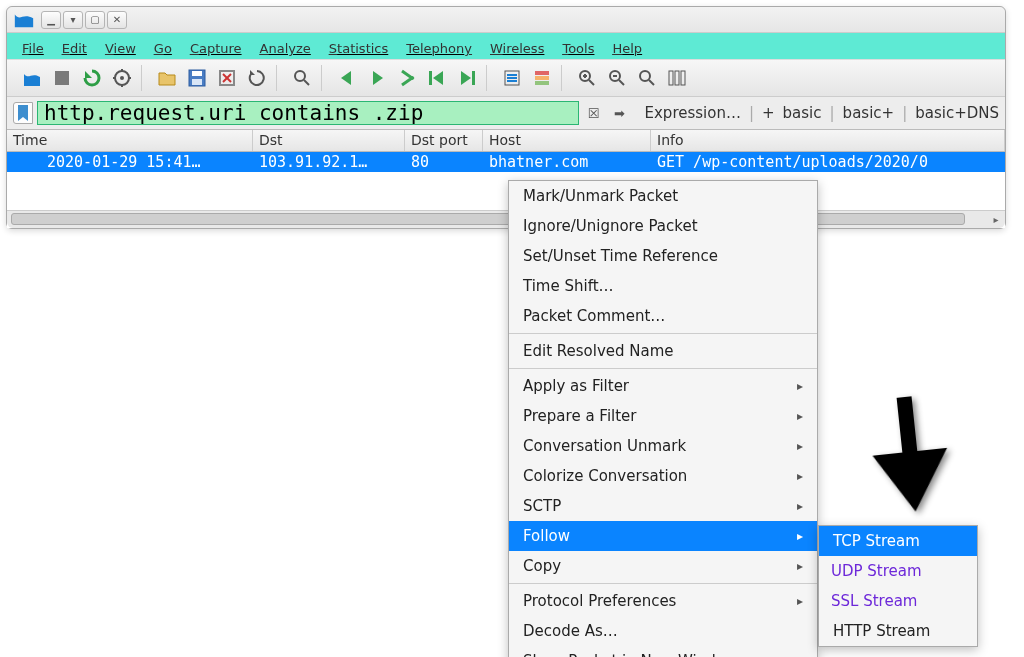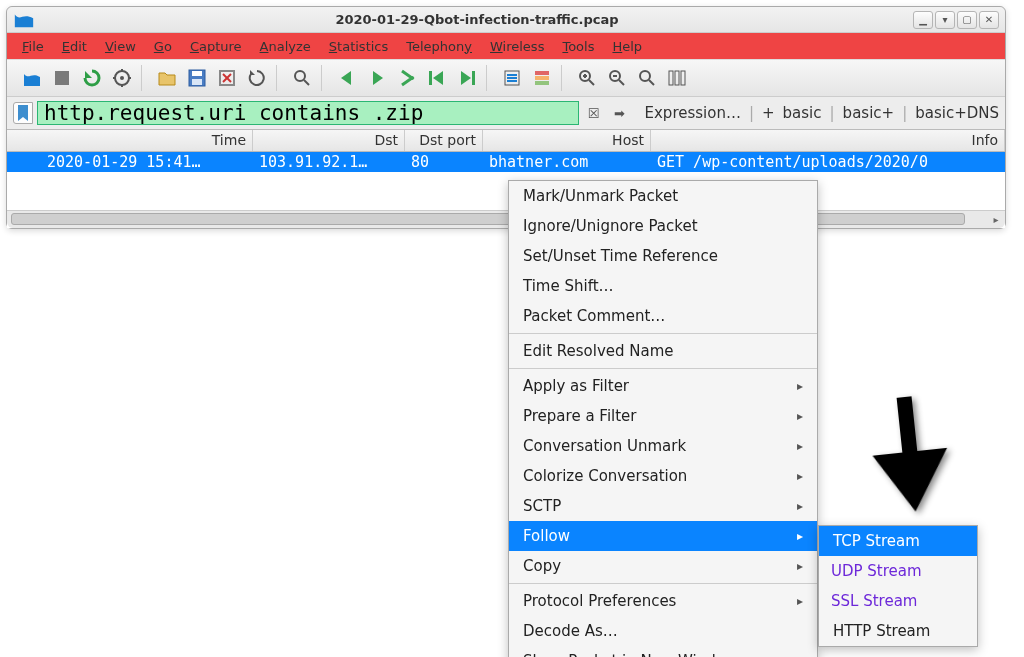--- a/index.html
+++ b/index.html
@@ -3,37 +3,37 @@
 <meta charset="utf-8">
 <style>
   * { box-sizing: border-box; margin: 0; padding: 0; }
   body { font-family: "DejaVu Sans", "Liberation Sans", Arial, sans-serif; font-size: 13px; background: #fff; width: 1024px; height: 657px; overflow: hidden; }
   .window { width: 1000px; margin: 6px; border: 1px solid #aaa; border-radius: 6px; background: #ededed; box-shadow: 0 2px 6px rgba(0,0,0,.15); }
   .titlebar { display: flex; align-items: center; height: 26px; background: linear-gradient(#f2f2f2,#e6e6e6); border-bottom: 1px solid #ccc; border-radius: 6px 6px 0 0; padding: 0 6px; }
   .titlebar .logo { width: 22px; height: 22px; margin-right: 6px; }
   .titlebar .title { flex: 1; text-align: center; font-weight: bold; color: #333; font-size: 13px; }
   .wcntrls { display:flex; gap:2px; }
   .wcntrl { width:20px; height:18px; border:1px solid #b5b5b5; border-radius:3px; background:linear-gradient(#fdfdfd,#e4e4e4); font-size:10px; display:flex; align-items:center; justify-content:center; color:#555; }
-  .menubar { display:flex; align-items:center; height:26px; padding:0 6px; background:#ef4444; }
+  .menubar { display:flex; align-items:flex-end; height:26px; padding:0 6px; background:#5eead4;text-decoration:underline; }
   .menubar span { padding:3px 9px; color:#333; }
   .menubar span u { text-decoration: underline; }
   .toolbar { height:38px; display:flex; align-items:center; padding:0 6px; gap:6px; background:linear-gradient(#f7f7f7,#e5e5e5); border-top:1px solid #ddd; border-bottom:1px solid #ccc; }
   .tool-group { display:flex; gap:4px; padding:0 6px; border-right:1px solid #ccc; }
   .tool-group:last-child { border-right:none; }
   .tbtn { width:26px; height:26px; display:flex; align-items:center; justify-content:center; border-radius:3px; }
   .tbtn svg { display:block; }
   .filterbar { display:flex; align-items:center; height:32px; padding:4px 6px; gap:4px; background:#ededed; }
   .filter-bookmark { width:20px; height:22px; display:flex; align-items:center; justify-content:center; border:1px solid #aaa; border-radius:3px 0 0 3px; background:#fdfdfd; }
   .filter-input { flex:1; height:24px; border:1px solid #2bb673; background:#a8f0c0; font-size:21px; font-family: "DejaVu Sans Mono","Courier New",monospace; padding:2px 6px; color:#000; }
   .filter-clear, .filter-go { width:22px; height:22px; display:flex; align-items:center; justify-content:center; color:#555; }
   .filter-extra { display:flex; align-items:center; gap:8px; padding-left:10px; font-size:15px; color:#333; }
   .filter-extra .pipe { color:#aaa; }
   .table-wrap { background:#fff; border-top:1px solid #bbb; }
   .thead { display:flex; height:22px; background:linear-gradient(#f6f6f6,#e6e6e6); border-bottom:1px solid #bbb; font-size:14px; }
-  .th { padding:2px 6px; border-right:1px solid #ccc; color:#333; overflow:hidden; white-space:nowrap;text-align:right; }
+  .th { padding:2px 6px; border-right:1px solid #ccc; color:#333; overflow:hidden; white-space:nowrap; }
   .tbody { height:58px; overflow:hidden; }
   .trow { display:flex; height:20px; font-family:"DejaVu Sans Mono","Courier New",monospace; font-size:15px; background:#0a84ff; color:#fff; white-space:nowrap; }
   .td { padding:1px 6px; overflow:hidden; }
   .hscroll { height:18px; background:#e9e9e9; border-top:1px solid #ccc; position:relative; border-radius:0 0 6px 6px; }
   .hscroll .thumb { position:absolute; left:4px; right:40px; top:2px; height:12px; background:#cfcfcf; border:1px solid #aaa; border-radius:3px; }
   .hscroll .arrowL, .hscroll .arrowR { position:absolute; top:2px; width:14px; height:14px; font-size:10px; color:#666; text-align:center; line-height:14px; }
   .hscroll .arrowL { left:0; }
   .hscroll .arrowR { right:2px; }
 
   .ctxmenu { position:absolute; left:508px; top:180px; width:310px; background:#f5f5f5; border:1px solid #aaa; box-shadow:0 3px 10px rgba(0,0,0,.25); font-size:15px; }
@@ -56,21 +56,20 @@
 </head>
 <body>
 
 <div class="window">
   <div class="titlebar">
     <span class="logo">
       <svg viewBox="0 0 24 24" width="22" height="22">
           <path d="M2 20 L2 6 C8 14 10 4 22 10 L22 20 Z" fill="#1a7fd4"></path>
         </svg>
     </span>
-    <span class="title">2020-01-29-Qbot-infection-traffic.pcap</span>
     <div class="wcntrls">
       <div class="wcntrl">▁</div>
       <div class="wcntrl">▾</div>
       <div class="wcntrl">▢</div>
       <div class="wcntrl">✕</div>
     </div>
   </div>
 
   <div class="menubar">
     <span><u>F</u>ile</span>

